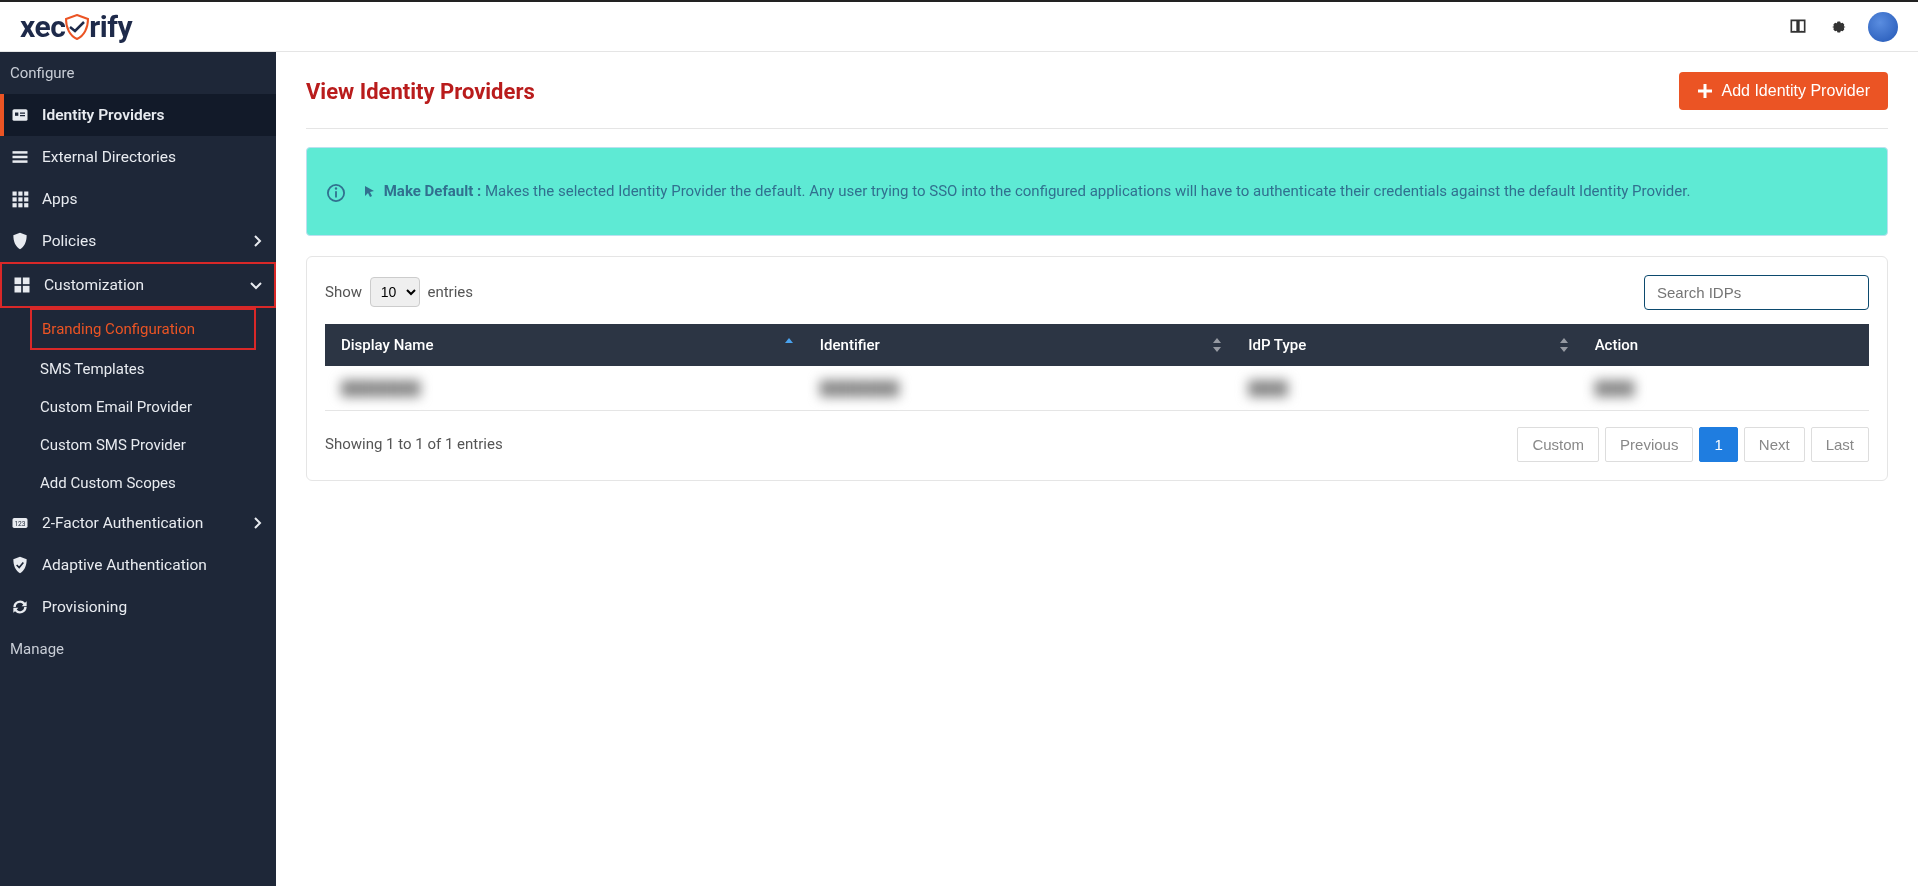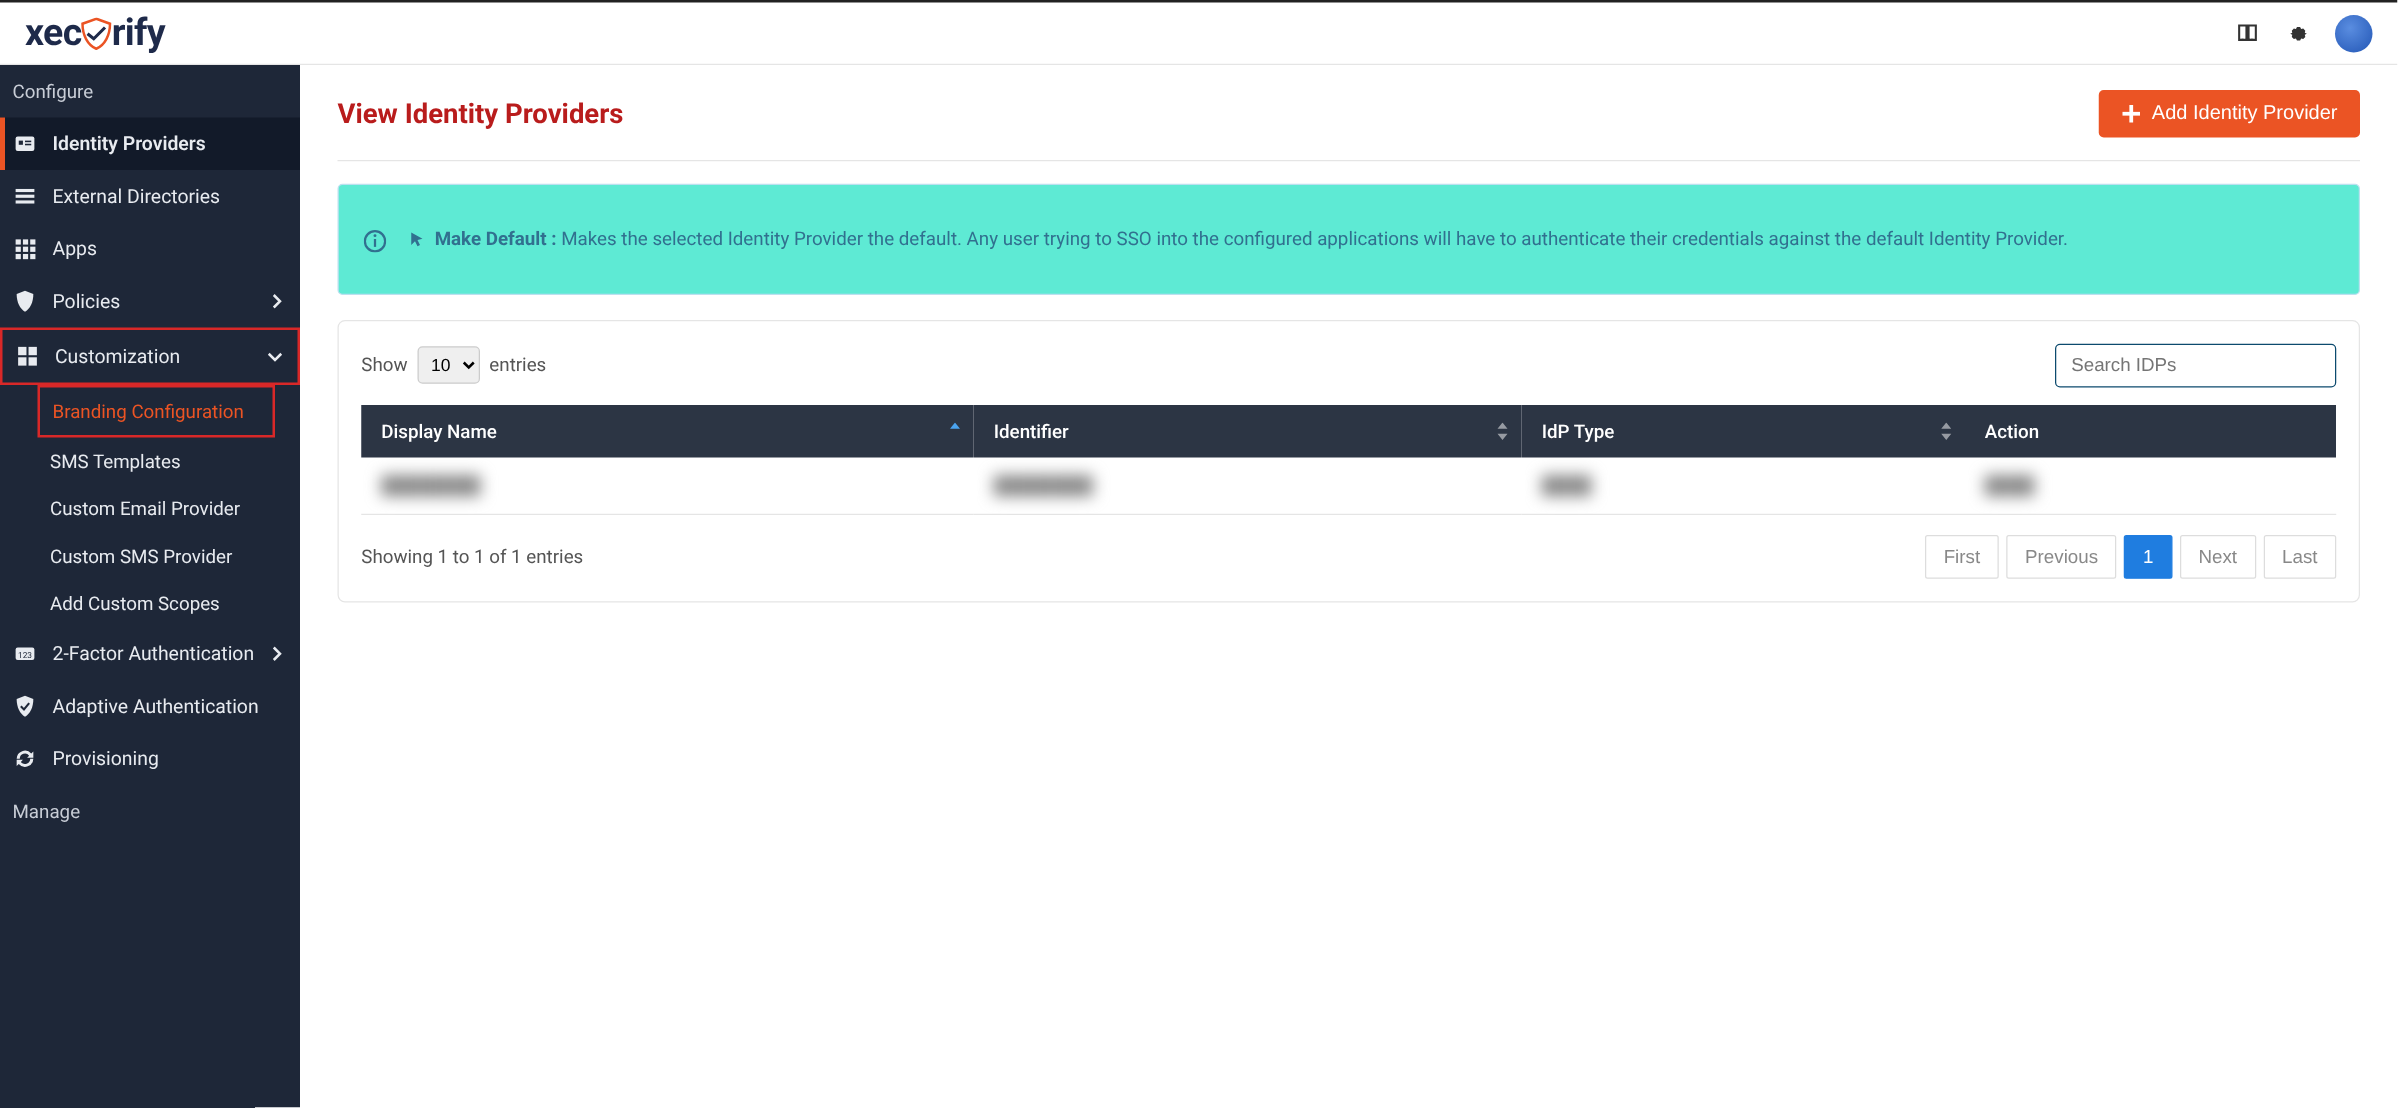--- a/index.html
+++ b/index.html
@@ -6,21 +6,21 @@
 body { font-family: -apple-system, BlinkMacSystemFont, "Segoe UI", Roboto, Arial, sans-serif; background: #fff; color: #333; font-size: 14px; }
 .topbar { height: 52px; border-top: 2px solid #222; border-bottom: 1px solid #e5e5e5; display: flex; align-items: center; justify-content: space-between; padding: 0 20px 0 20px; }
 .logo { display: flex; align-items: center; height: 100%; }
 .logo-text { font-size: 30px; font-weight: 700; color: #1e2a4a; letter-spacing: -0.5px; }
 .logo-shield { display:inline-block; position:relative; width:26px; height:26px; vertical-align:middle; margin:0 -1px; }
 .topbar-right { display:flex; align-items:center; gap:20px; }
 .topbar-icn { width:20px; height:20px; fill:#333; cursor:pointer; }
 .avatar { width:30px; height:30px; border-radius:50%; background: radial-gradient(circle at 40% 35%, #5a8de0, #2256b5); cursor:pointer; }
 
 .layout { display:flex; height: calc(100vh - 52px); }
-.sidebar { width: 240px; background:#1e2738; color:#fff; overflow-y:auto; display:flex; flex-direction:column; }
+.sidebar { width: 276px; background:#1e2738; color:#fff; overflow-y:auto; display:flex; flex-direction:column; }
 .sidebar::-webkit-scrollbar { width:6px; }
 .sidebar::-webkit-scrollbar-thumb { background:#3a4556; border-radius:3px; }
 .side-section { color:#c8cdd6; font-size:15px; padding: 12px 10px; }
 .side-item { display:flex; align-items:center; padding: 11px 10px; font-size:15.5px; color:#e8ebf0; cursor:pointer; gap:12px; position:relative; }
 .side-item.active { background:#121a29; font-weight:600; border-left:4px solid #eb5424; padding-left:6px; }
 .side-item .chev { position:absolute; right:12px; width:12px; height:12px; fill:#e8ebf0; }
 .side-icn { width:20px; height:20px; fill:#e8ebf0; flex-shrink:0; }
 .sub-item { padding: 10px 10px 10px 40px; font-size:15px; color:#e8ebf0; cursor:pointer; }
 .sub-item.highlight { color:#eb5424; }
 .red-box-1 { border:2px solid #d92828; }
@@ -255,21 +255,21 @@
             <td><span class="blur">████████</span></td>
             <td><span class="blur">████</span></td>
             <td><span class="blur">████</span></td>
           </tr>
         </tbody>
       </table>
 
       <div class="table-foot">
         <div>Showing 1 to 1 of 1 entries</div>
         <div class="pager">
-          <button disabled="">First</button>
+          <button disabled="">Custom</button>
           <button disabled="">Previous</button>
           <button class="current">1</button>
           <button disabled="">Next</button>
           <button disabled="">Last</button>
         </div>
       </div>
     </div>
   </main>
 </div>
 

